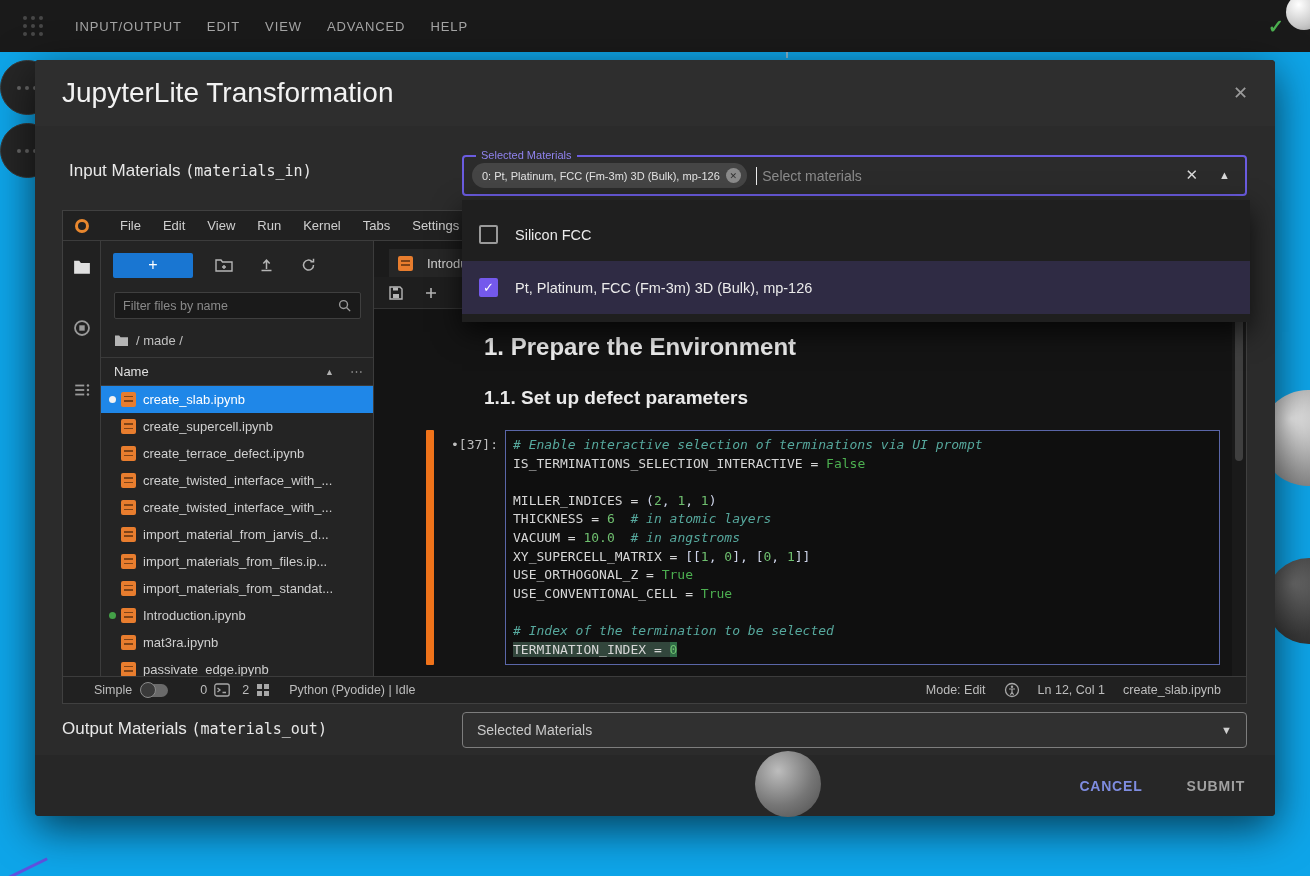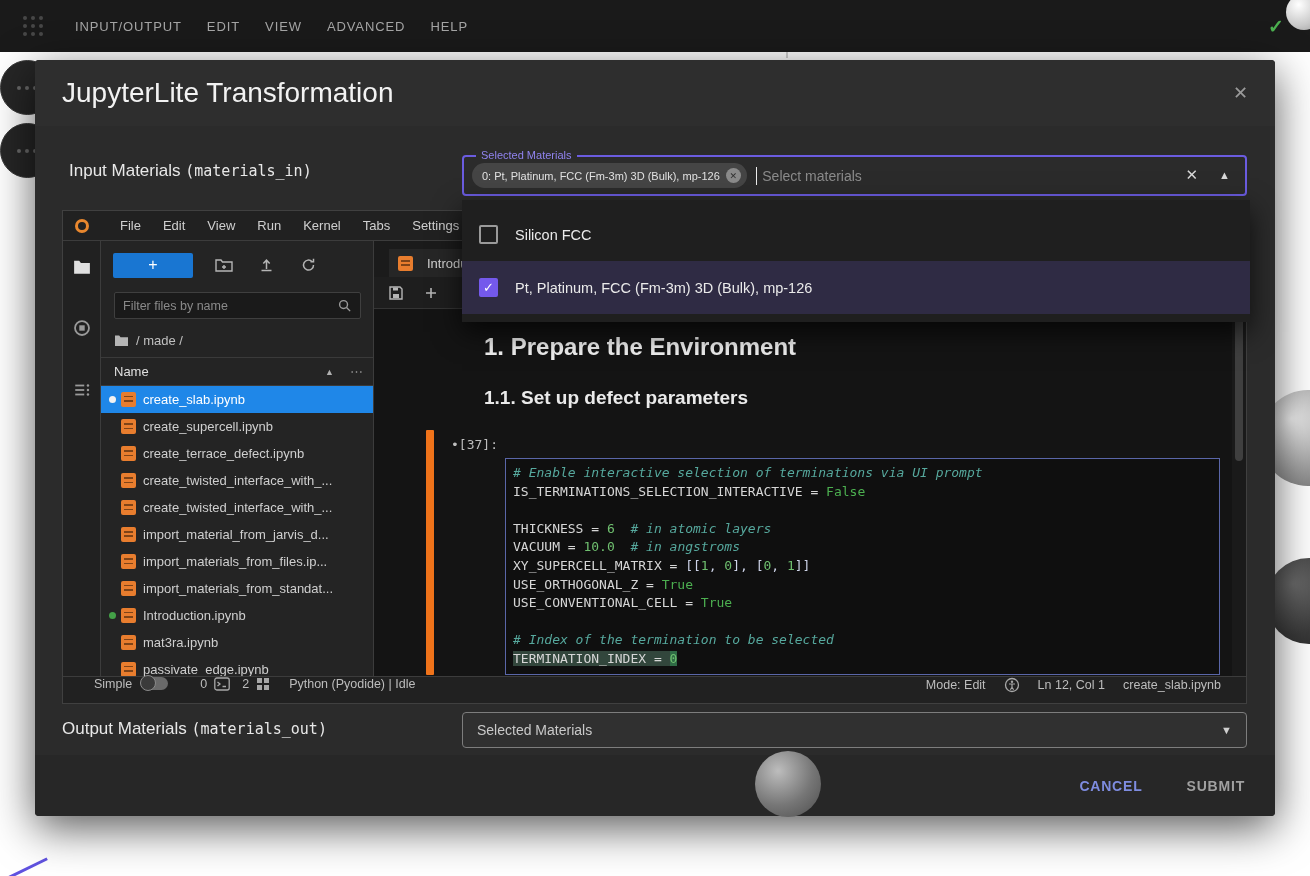--- a/index.html
+++ b/index.html
@@ -1,18 +1,18 @@
 <!DOCTYPE html>
 <html><head>
 <meta charset="utf-8">
 <style>
   * { margin:0; padding:0; box-sizing:border-box; }
   html,body { width:1310px; height:876px; background:#0d0d0d; overflow:hidden;
               font-family:"Liberation Sans",sans-serif; cursor:default; }
-  .stage { position:relative; width:1310px; height:876px; background:#ffffff; overflow:hidden; }
+  .stage { position:relative; width:1310px; height:876px; background:#0ea5e9; overflow:hidden; }
 
   
   .decor { position:absolute; }
   .fab { width:55px; height:55px; border-radius:50%; background:#262626; border:1px solid #3a3a3a; z-index:3; }
   .fab::after { content:""; position:absolute; left:24px; top:25px; width:4px; height:4px; border-radius:50%;
                 background:#6a6a6a; box-shadow:-8px 0 #6a6a6a, 8px 0 #6a6a6a; }
   .sphere-big { left:1260px; top:390px; width:96px; height:96px; border-radius:50%; z-index:3;
                 background:radial-gradient(circle at 32% 30%, #f2f2f2, #a0a0a0 55%, #636363); }
   .sphere-dark { left:1266px; top:558px; width:86px; height:86px; border-radius:50%; z-index:3;
                  background:radial-gradient(circle at 32% 30%, #6a6a6a, #3a3a3a 60%, #262626); }
@@ -117,34 +117,34 @@
   .nb-toolbar { height:32px; background:#1e1e1e; border-bottom:1px solid #343434; display:flex; align-items:center;
                 padding-left:14px; gap:19px; flex:none; }
   .nb-toolbar .tb-icon { cursor:pointer; line-height:0; }
   .nb-content { flex:1; background:#141414; overflow:hidden; position:relative; }
   .nb-h1 { font-size:24px; font-weight:700; color:#f0f0f0; margin:24px 0 0 110px; }
   .nb-h2 { font-size:19px; font-weight:700; color:#eaeaea; margin:26px 0 0 110px; }
   .cell-row { display:flex; margin:21px 0 0 26px; align-items:stretch;justify-content:center; }
   .cell-bar { width:8px; background:#f0731a; border-radius:1px; flex:none; }
   .cell-prompt { width:54px; margin-left:17px; padding-top:7px; font-family:"DejaVu Sans Mono",monospace;
                  font-size:13px; color:#bdbdbd; flex:none; }
-  .cell-editor { width:715px; border:1px solid #5a66a8; background:#0f0f0f; padding:5px 7px; flex:none; cursor:text;margin-top:28px; }
+  .cell-editor { width:715px; border:1px solid #5a66a8; background:#0f0f0f; padding:5px 7px; flex:none; cursor:text; }
   .code-line { white-space:pre; height:18.6px; line-height:18.6px; font-family:"DejaVu Sans Mono",monospace; font-size:13px; }
   .tok-com { color:#56a89d; font-style:italic; }
   .tok-name { color:#d6d6d6; }
   .tok-op { color:#d6d6d6; }
   .tok-p { color:#cdd3e8; }
   .tok-num { color:#6fbf6f; }
   .tok-kw { color:#4caf50; }
   .tok-sel { background:#32463c; }
   .tok-sel0 { background:#2f6b45; }
   .nb-scroll { position:absolute; right:0; top:68px; bottom:0; width:14px; background:#1a1a1a; }
   .nb-scroll .thumb { position:absolute; top:2px; left:3px; width:8px; height:150px; background:#3f3f3f; border-radius:4px; cursor:pointer; }
 
-  .jl-statusbar { height:27px; background:#212121; border-top:1px solid #3c3c3c; display:flex; align-items:flex-start;
+  .jl-statusbar { height:27px; background:#212121; border-top:1px solid #3c3c3c; display:flex; align-items:center;
                   padding:0 25px 0 31px; font-size:12.5px; color:#bdbdbd; flex:none; }
   .toggle { width:27px; height:13px; border-radius:7px; background:#6a6a6a; position:relative; margin-left:9px; cursor:pointer; flex:none; }
   .toggle .knob { position:absolute; left:-1px; top:-2px; width:16px; height:16px; border-radius:50%;
                   background:#3a3a3a; border:1px solid #8a8a8a; }
   .sb-gap { margin-left:32px; }
   .sb-ico { margin-left:7px; line-height:0; cursor:pointer; }
   .sb-status { margin-left:19px; }
   .sb-right { margin-left:auto; display:flex; align-items:center; gap:18px; }
 
   
@@ -400,20 +400,21 @@
             <h2 class="nb-h1">1. Prepare the Environment</h2>
             <h3 class="nb-h2">1.1. Set up defect parameters</h3>
             <div class="cell-row">
               <div class="cell-bar"></div>
               <div class="cell-prompt">•[37]:</div>
               <div class="cell-editor">
                 <div id="code-lines">
                     <div class="code-line"><span class="tok-com"># Enable interactive selection of terminations via UI prompt</span></div>
                     <div class="code-line"><span class="tok-name">IS_TERMINATIONS_SELECTION_INTERACTIVE</span><span class="tok-op"> = </span><span class="tok-kw">False</span></div>
                     <div class="code-line">&nbsp;</div>
+                    <div class="code-line"><span class="tok-name">MILLER_INDICES</span><span class="tok-op"> = </span><span class="tok-p">(</span><span class="tok-num">2</span><span class="tok-p">, </span><span class="tok-num">1</span><span class="tok-p">, </span><span class="tok-num">1</span><span class="tok-p">)</span></div>
                     <div class="code-line"><span class="tok-name">THICKNESS</span><span class="tok-op"> = </span><span class="tok-num">6</span><span class="tok-com">  # in atomic layers</span></div>
                     <div class="code-line"><span class="tok-name">VACUUM</span><span class="tok-op"> = </span><span class="tok-num">10.0</span><span class="tok-com">  # in angstroms</span></div>
                     <div class="code-line"><span class="tok-name">XY_SUPERCELL_MATRIX</span><span class="tok-op"> = </span><span class="tok-p">[[</span><span class="tok-num">1</span><span class="tok-p">, </span><span class="tok-num">0</span><span class="tok-p">], [</span><span class="tok-num">0</span><span class="tok-p">, </span><span class="tok-num">1</span><span class="tok-p">]]</span></div>
                     <div class="code-line"><span class="tok-name">USE_ORTHOGONAL_Z</span><span class="tok-op"> = </span><span class="tok-kw">True</span></div>
                     <div class="code-line"><span class="tok-name">USE_CONVENTIONAL_CELL</span><span class="tok-op"> = </span><span class="tok-kw">True</span></div>
                     <div class="code-line">&nbsp;</div>
                     <div class="code-line"><span class="tok-com"># Index of the termination to be selected</span></div>
                     <div class="code-line"><span class="tok-name tok-sel">TERMINATION_INDEX</span><span class="tok-op tok-sel"> = </span><span class="tok-num tok-sel0">0</span></div>
                   </div>
               </div>

